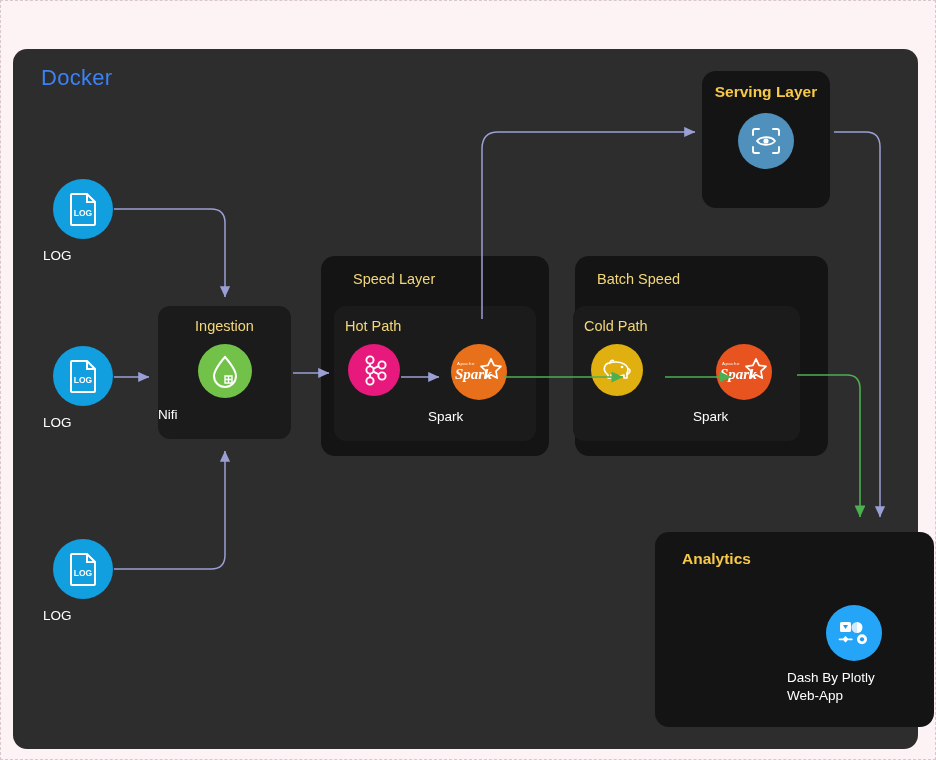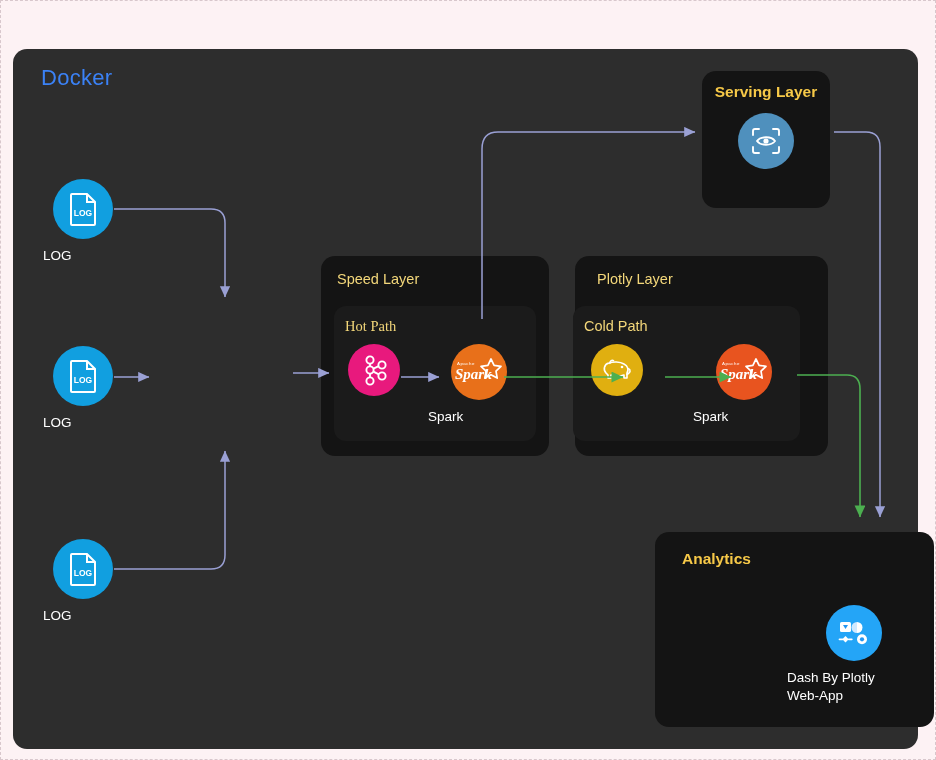--- a/index.html
+++ b/index.html
@@ -127,26 +127,38 @@
     <div class="circle c-log" style="width:60px;height:60px;">
       <svg width="32" height="34" viewBox="0 0 32 34">
         <path d="M5 2 h15 l8 8 v22 a1 1 0 0 1 -1 1 H5 a1 1 0 0 1 -1 -1 V3 a1 1 0 0 1 1 -1 z" fill="none" stroke="#fff" stroke-width="2"></path>
         <path d="M20 2 v8 h8" fill="none" stroke="#fff" stroke-width="2"></path>
         <text x="16" y="24" font-family="Liberation Sans, sans-serif" font-size="8.5" font-weight="bold" fill="#fff" text-anchor="middle">LOG</text>
       </svg>
     </div>
     <div class="node-label">LOG</div>
   </div>
 
+  <div class="subpanel" style="left:157px; top:305px; width:133px; height:133px;">
+    <div class="panel-title" style="left:0; top:12px; width:133px; text-align:center;">Ingestion</div>
+    <div class="node" style="left:0; top:38px; width:133px;">
+      <div class="circle c-nifi" style="width:54px;height:54px;">
+        <svg width="30" height="34" viewBox="0 0 30 34">
+          <path d="M15 3 C15 3 4 15 4 22 a11 11 0 0 0 22 0 C26 15 15 3 15 3 z" fill="none" stroke="#fff" stroke-width="2"></path>
+          <path d="M15 22 h7 v7 h-7 z M18.5 22 v7 M15 25.5 h7" fill="none" stroke="#fff" stroke-width="1.4"></path>
+        </svg>
+      </div>
+      <div class="node-label">Nifi</div>
+    </div>
+  </div>
 
   <div class="panel" style="left:320px; top:255px; width:228px; height:200px;">
-    <div class="panel-title" style="left:16px; top:15px;">Speed Layer</div>
+    <div class="panel-title" style="left:32px; top:15px;">Speed Layer</div>
   </div>
   <div class="subpanel" style="left:333px; top:305px; width:202px; height:135px;">
-    <div class="panel-title" style="left:11px; top:12px;font-family:Liberation Serif, serif;">Hot Path</div>
+    <div class="panel-title" style="left:11px; top:12px;">Hot Path</div>
 
     <div class="node" style="left:4px; top:38px; width:72px;">
       <div class="circle c-kafka" style="width:52px;height:52px;">
         <svg width="32" height="32" viewBox="0 0 32 32">
           <circle cx="12" cy="6" r="3.6" fill="none" stroke="#fff" stroke-width="1.9"></circle>
           <circle cx="12" cy="16" r="3.6" fill="none" stroke="#fff" stroke-width="1.9"></circle>
           <circle cx="24" cy="11" r="3.6" fill="none" stroke="#fff" stroke-width="1.9"></circle>
           <circle cx="24" cy="22" r="3.6" fill="none" stroke="#fff" stroke-width="1.9"></circle>
           <circle cx="12" cy="27" r="3.6" fill="none" stroke="#fff" stroke-width="1.9"></circle>
           <path d="M12 9.6 V12.4 M15.4 14.6 L20.8 12.1 M15.4 17.6 L20.8 20.4 M12 19.6 V23.4" stroke="#fff" stroke-width="1.9" fill="none"></path>
@@ -160,21 +172,21 @@
           <text x="4" y="8" font-family="Liberation Sans, sans-serif" font-size="4.4" fill="#fff" letter-spacing=".5">Apache</text>
           <text x="2" y="22" font-family="Liberation Serif, serif" font-size="15" font-style="italic" font-weight="bold" fill="#fff">Spark</text>
           <path d="M38 2 l3.1 6.3 6.9 1 -5 4.9 1.2 6.9 -6.2 -3.3 -6.2 3.3 1.2 -6.9 -5 -4.9 6.9 -1 z" fill="none" stroke="#fff" stroke-width="1.7" stroke-linejoin="round"></path>
         </svg>
       </div>
       <div class="node-label">Spark</div>
     </div>
   </div>
 
   <div class="panel" style="left:574px; top:255px; width:253px; height:200px;">
-    <div class="panel-title" style="left:22px; top:15px;">Plotly Layer</div>
+    <div class="panel-title" style="left:22px; top:15px;">Batch Speed</div>
   </div>
   <div class="subpanel" style="left:572px; top:305px; width:227px; height:135px;">
     <div class="panel-title" style="left:11px; top:12px;">Cold Path</div>
 
     <div class="node" style="left:8px; top:38px; width:72px;">
       <div class="circle c-hadoop" style="width:52px;height:52px;">
         <svg width="34" height="28" viewBox="0 0 34 28">
           <path d="M6 17 C3 14 4 8 9 7 C13 5.5 20 5.5 24 8 C28 10 29 14 27 17 L27 22 L24 22 L24 19
                    C21 20.5 14 20.5 11 19 L11 22 L8 22 L8 19 Z" fill="none" stroke="#fff" stroke-width="1.6" stroke-linejoin="round"></path>
           <path d="M27 13 C30 12 31 15 29 17 C28 18.5 26.5 18 26.5 18" fill="none" stroke="#fff" stroke-width="1.5"></path>

